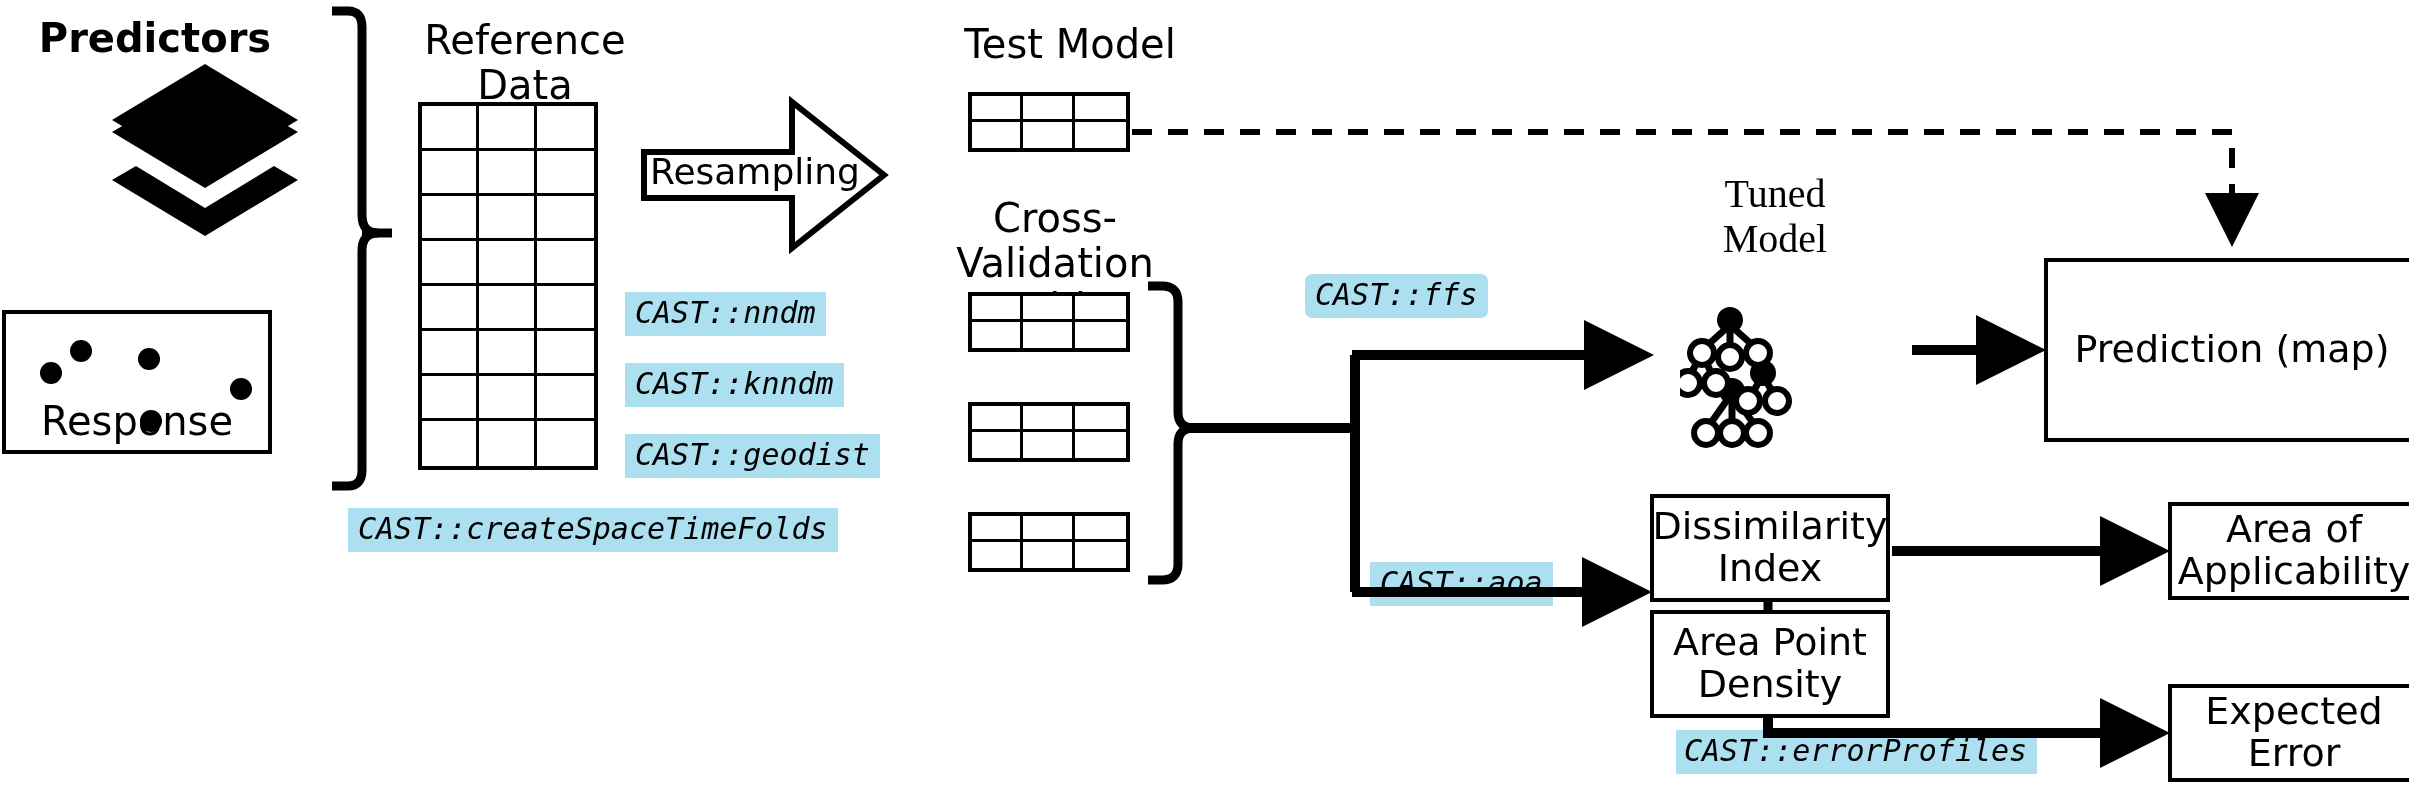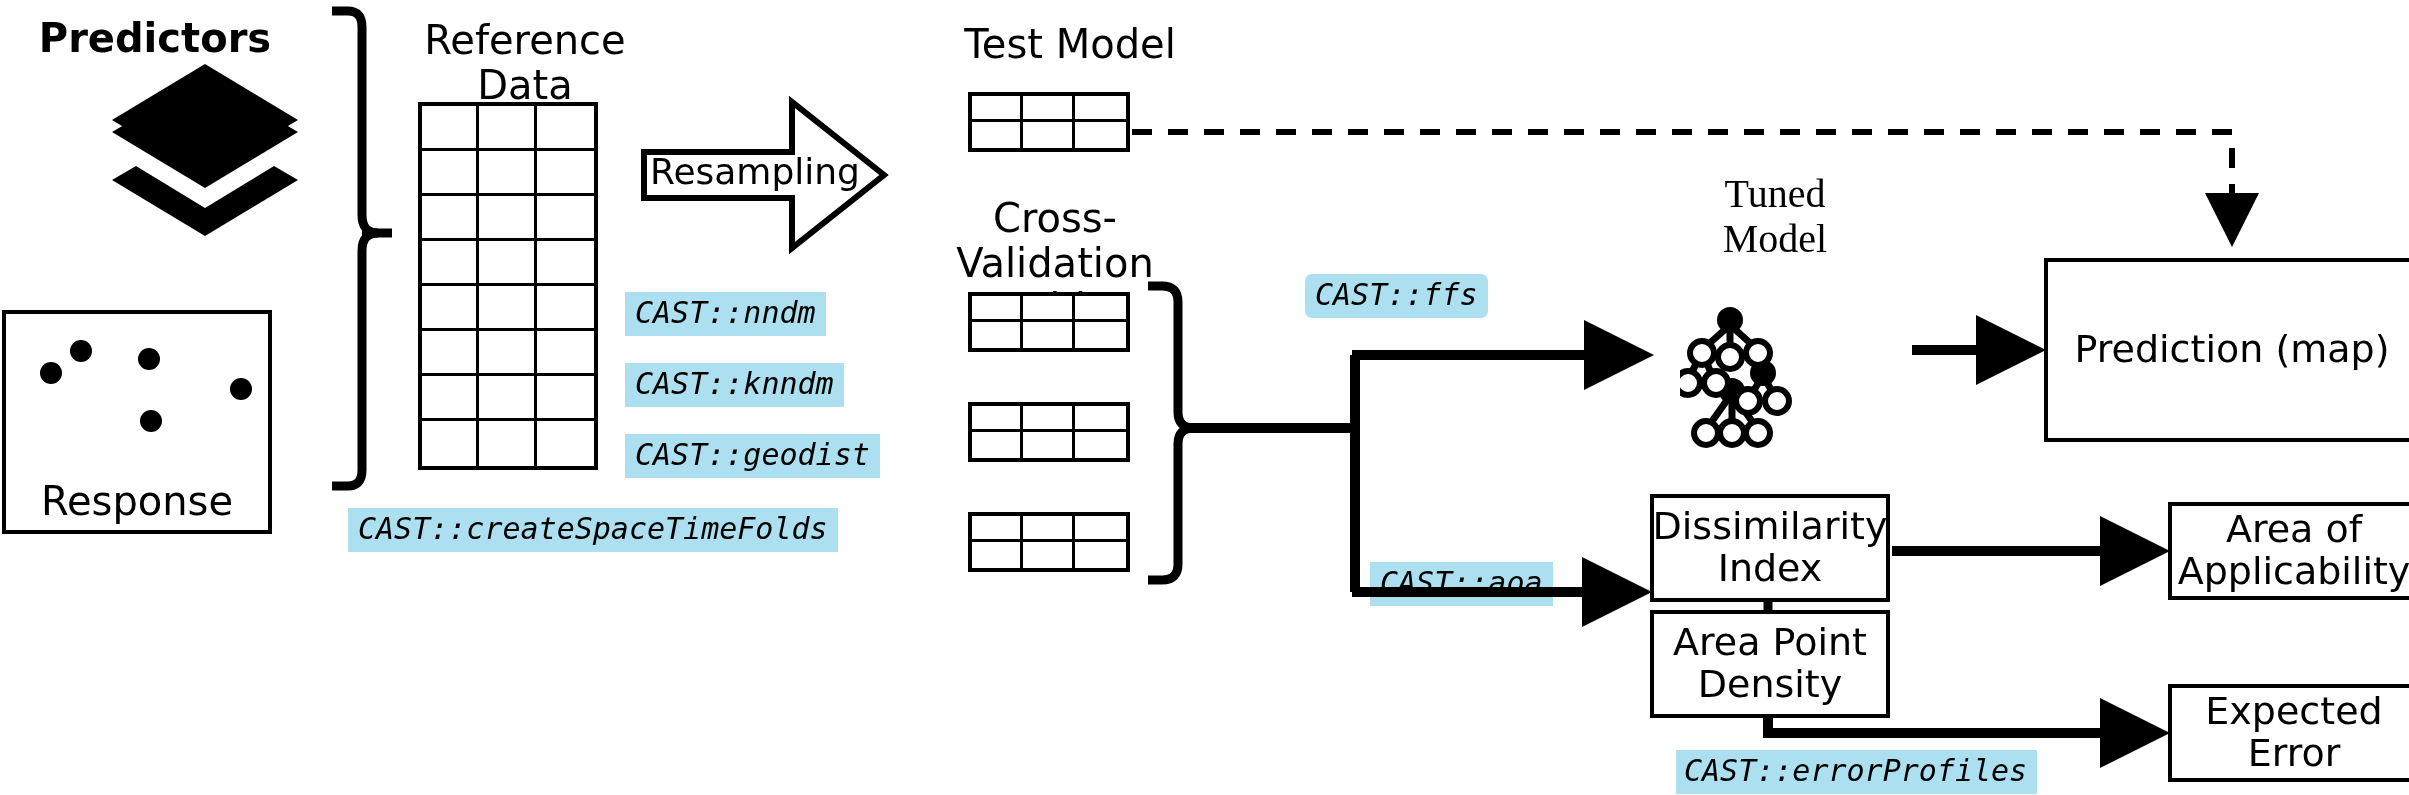--- a/index.html
+++ b/index.html
@@ -107,21 +107,21 @@
 
   <div class="abs" style="left:110px; top:62px; width:190px; height:175px;">
     <svg width="190" height="175" viewBox="0 0 190 175">
       <polygon points="95,2 188,58 95,114 2,58" fill="#000"></polygon>
       <polygon points="95,62 188,118 95,174 2,118 2,96 95,152 188,96 188,74 95,130 2,74 2,52" fill="none"></polygon>
       <polygon points="2,70 26,56 95,98 164,56 188,70 95,126" fill="#000"></polygon>
       <polygon points="2,118 26,104 95,146 164,104 188,118 95,174" fill="#000"></polygon>
     </svg>
   </div>
 
-  <div class="abs respbox" style="left:2px; top:310px; width:270px; height:224px;text-decoration:underline;">
+  <div class="abs respbox" style="left:2px; top:310px; width:270px; height:144px;text-decoration:underline;">
     <div class="dot" style="left:34px; top:48px;"></div>
     <div class="dot" style="left:64px; top:26px;"></div>
     <div class="dot" style="left:132px; top:34px;"></div>
     <div class="dot" style="left:224px; top:64px;"></div>
     <div class="dot" style="left:134px; top:96px;"></div>
     <div class="resp-label label">Response</div>
   </div>
 
   <div class="abs label title-lbl" style="left:390px; top:18px; width:270px;">Reference Data</div>
 
@@ -197,21 +197,21 @@
       <div class="lastrow"></div>
       <div class="lastrow lastcol"></div>
   </div>
 
   <div class="abs cast" style="left:625px; top:292px;">CAST::nndm</div>
   <div class="abs cast" style="left:625px; top:363px;">CAST::knndm</div>
   <div class="abs cast" style="left:625px; top:434px;">CAST::geodist</div>
   <div class="abs cast" style="left:348px; top:508px;">CAST::createSpaceTimeFolds</div>
   <div class="abs cast" style="left:1305px; top:274px;border-radius:7px;">CAST::ffs</div>
   <div class="abs cast" style="left:1370px; top:562px;">CAST::aoa</div>
-  <div class="abs cast" style="left:1676px; top:750px;padding-left:8px;">CAST::errorProfiles</div>
+  <div class="abs cast" style="left:1676px; top:730px;padding-left:8px;">CAST::errorProfiles</div>
 
   <div class="abs label title-lbl" style="left:1630px; top:172px; width:290px;font-family:Liberation Serif, serif;">Tuned
 Model</div>
 
   <div class="abs" style="left:1680px; top:275px; width:205px; height:190px;">
     <svg width="205" height="190" viewBox="0 0 205 190">
       <g stroke="#000" stroke-width="7" fill="none">
         <line x1="50" y1="50" x2="22" y2="75"></line>
         <line x1="50" y1="50" x2="50" y2="78"></line>
         <line x1="50" y1="50" x2="78" y2="75"></line>

